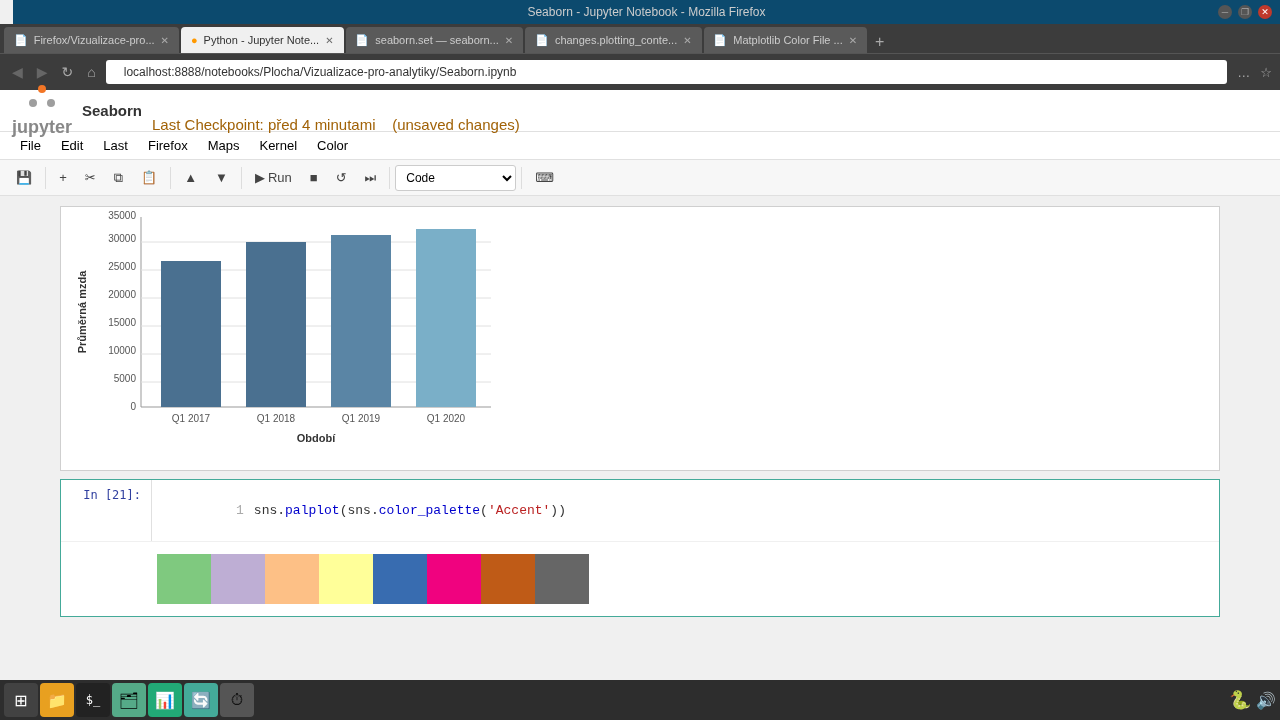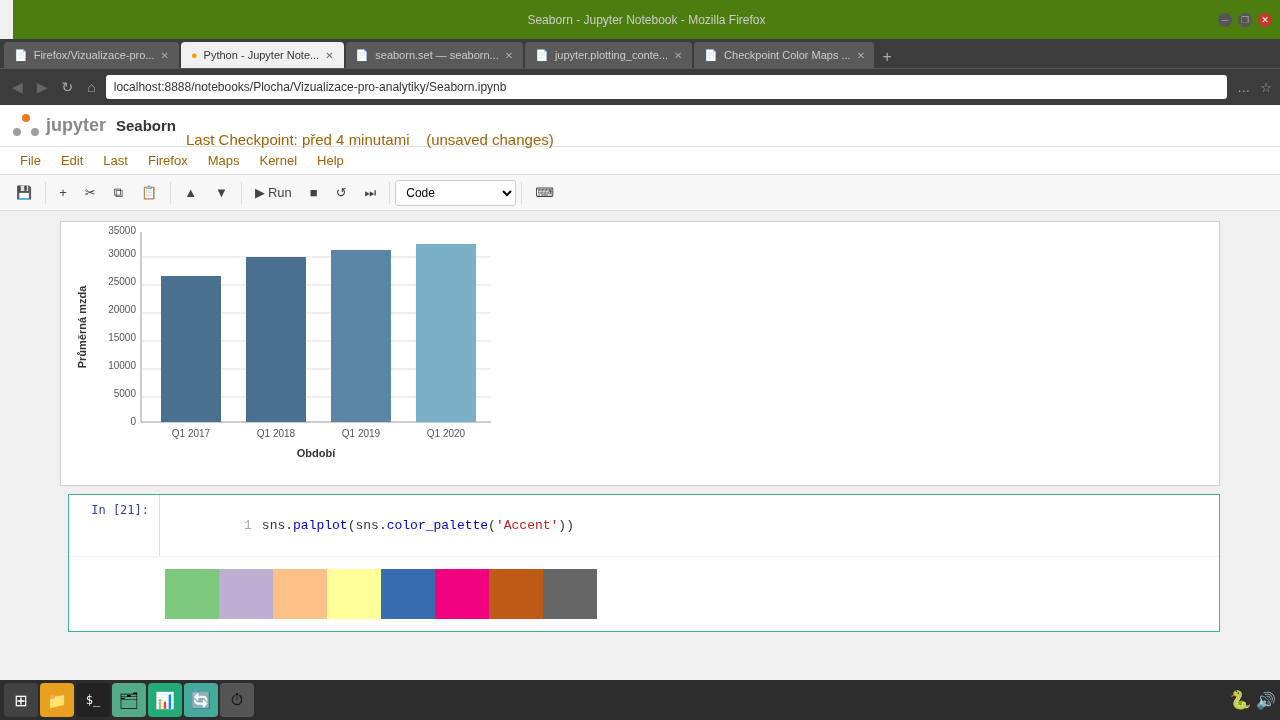--- a/index.html
+++ b/index.html
@@ -1,22 +1,22 @@
 <!DOCTYPE html>
 <html><head>
   <meta charset="utf-8">
   <style>
     * { box-sizing: border-box; margin: 0; padding: 0; }
     body { font-family: Arial, sans-serif; background: #f0f0f0; font-size: 13px; overflow: hidden; width: 1280px; height: 720px; }
 
     
     .titlebar {
-      background: #4d7c0f;
+      background: #0c4a6e;
       color: #ccc;
-      height: 39px;
+      height: 24px;
       display: flex;
       align-items: center;
       justify-content: center;
       font-size: 12px;
       position: relative;
       margin-left: 13px;
     }
     .titlebar-controls {
       position: absolute;
       right: 8px;
@@ -37,21 +37,21 @@
     }
     .browser-nav-btn { color: #aaa; background: none; border: none; font-size: 14px; cursor: pointer; padding: 2px 4px; }
     .browser-nav-btn.disabled { color: #666; }
     .address-bar {
       flex: 1;
       background: #fff;
       border-radius: 3px;
       height: 24px;
       display: flex;
       align-items: center;
-      padding: 0 8px;
+      padding: 0 18px;
       font-size: 12px;
       color: #333;
     }
     .address-bar span { flex: 1; }
     .browser-extra { color: #aaa; font-size: 13px; margin-left: 4px; cursor: pointer; }
 
     
     .tab-bar {
       background: #3c3c3c;
       height: 30px;
@@ -86,21 +86,21 @@
     
     .jupyter-header {
       background: #fff;
       border-bottom: 1px solid #e0e0e0;
       height: 42px;
       display: flex;
       align-items: center;
       padding: 0 12px;
       gap: 10px;
     }
-    .jupyter-logo { display: flex; align-items: center; gap: 6px; }
+    .jupyter-logo { display: flex; align-items: center; gap: 6px; flex-direction: column; }
     .jupyter-logo-icon { width: 28px; height: 28px; }
     .jupyter-logo-text { font-size: 18px; font-weight: bold; color: #888; }
     .notebook-title { font-size: 15px; font-weight: bold; color: #333; }
     .checkpoint-text { font-size: 15px; color: #a16207; margin-top: 28px; }
     .header-right { margin-left: auto; display: flex; align-items: center; gap: 8px; }
     .trusted-btn {
       font-size: 12px;
       color: #555;
       border: none;
       background: none;
@@ -134,21 +134,21 @@
       border-bottom: 1px solid #e0e0e0;
       height: 28px;
       display: flex;
       align-items: center;
       padding: 0 12px;
       gap: 4px;
     }
     .menu-item {
       padding: 3px 8px;
       font-size: 13px;
-      color: #a16207;
+      color: #000000;
       cursor: pointer;
       border-radius: 3px;
     }
 
     
     .toolbar {
       background: #f7f7f7;
       border-bottom: 1px solid #e0e0e0;
       height: 36px;
       display: flex;
@@ -206,21 +206,20 @@
       padding: 0 0 10px 10px;
     }
 
     
     .code-cell {
       background: #fff;
       border: 1px solid #4a9;
       margin-bottom: 8px;
       display: flex;
       flex-direction: column;
-      margin-left: 8px;
     }
     .cell-input {
       display: flex;
       align-items: flex-start;
     }
     .cell-prompt {
       min-width: 90px;
       text-align: right;
       padding: 8px 10px;
       font-family: monospace;
@@ -326,26 +325,26 @@
     <span>Python - Jupyter Note...</span>
     <span class="tab-close">✕</span>
   </div>
   <div class="tab">
     <span>📄</span>
     <span>seaborn.set — seaborn...</span>
     <span class="tab-close">✕</span>
   </div>
   <div class="tab">
     <span>📄</span>
-    <span>jupyter.plotting_conte...</span>
+    <span>changes.plotting_conte...</span>
     <span class="tab-close">✕</span>
   </div>
   <div class="tab">
     <span>📄</span>
-    <span>Checkpoint Color Maps ...</span>
+    <span>Matplotlib Color File ...</span>
     <span class="tab-close">✕</span>
   </div>
   <button class="tab-new">+</button>
 </div>
 
 <div class="browser-chrome">
   <button class="browser-nav-btn disabled">◀</button>
   <button class="browser-nav-btn disabled">▶</button>
   <button class="browser-nav-btn">↻</button>
   <button class="browser-nav-btn">⌂</button>
@@ -374,21 +373,21 @@
   </span>
 </div>
 
 <div class="menu-bar">
   <span class="menu-item">File</span>
   <span class="menu-item">Edit</span>
   <span class="menu-item">Last</span>
   <span class="menu-item">Firefox</span>
   <span class="menu-item">Maps</span>
   <span class="menu-item">Kernel</span>
-  <span class="menu-item">Help</span>
+  <span class="menu-item">Color</span>
 </div>
 
 <div class="toolbar">
   <button class="toolbar-btn">
     <span>💾</span>
   </button>
   <div class="toolbar-sep"></div>
   <button class="toolbar-btn">
     <span>+</span>
   </button>

